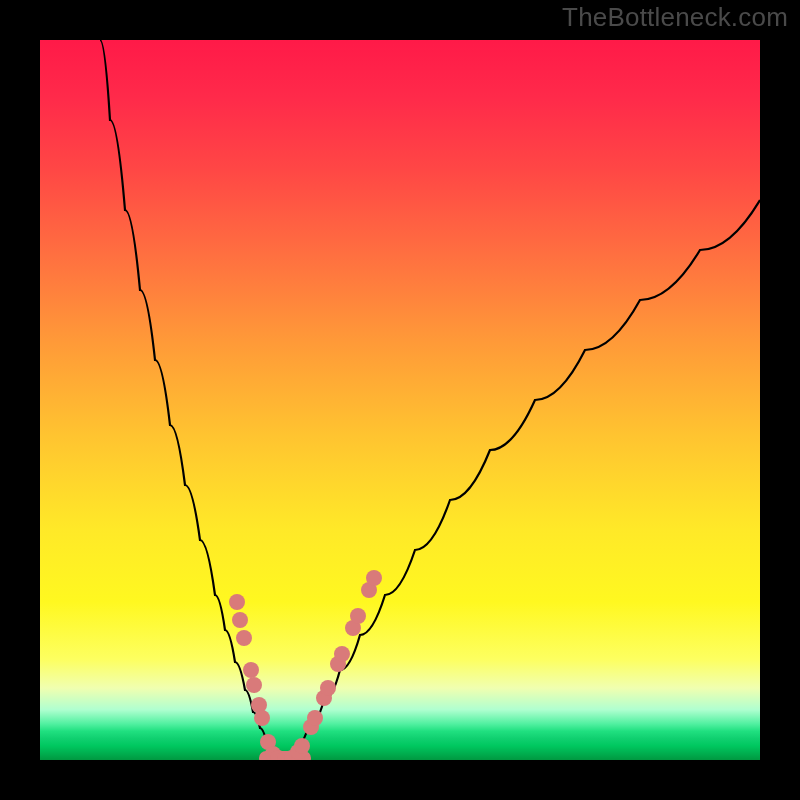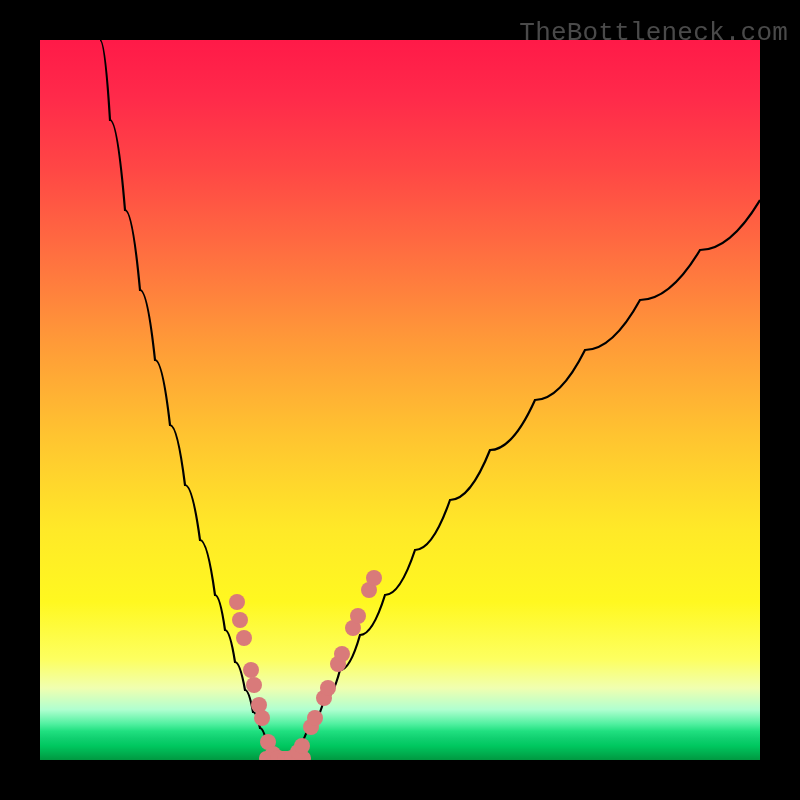--- a/index.html
+++ b/index.html
@@ -39,23 +39,23 @@
       #50f0a0 95%,
       #20e080 96%,
       #10d070 97%,
       #00c860 98%,
       #00b050 99%,
       #009840 100%
     );
   }
   .watermark {
     position: absolute;
-    top: 18px;
+    top: 2px;
     right: 12px;
-    font-family: Liberation Mono, monospace;
+    font-family: Liberation Sans, sans-serif;
     font-size: 26px;
     color: #4a4a4a;
     letter-spacing: 0.2px;
   }
   svg.overlay {
     position: absolute;
     left: 40px;
     top: 40px;
     width: 720px;
     height: 720px;

